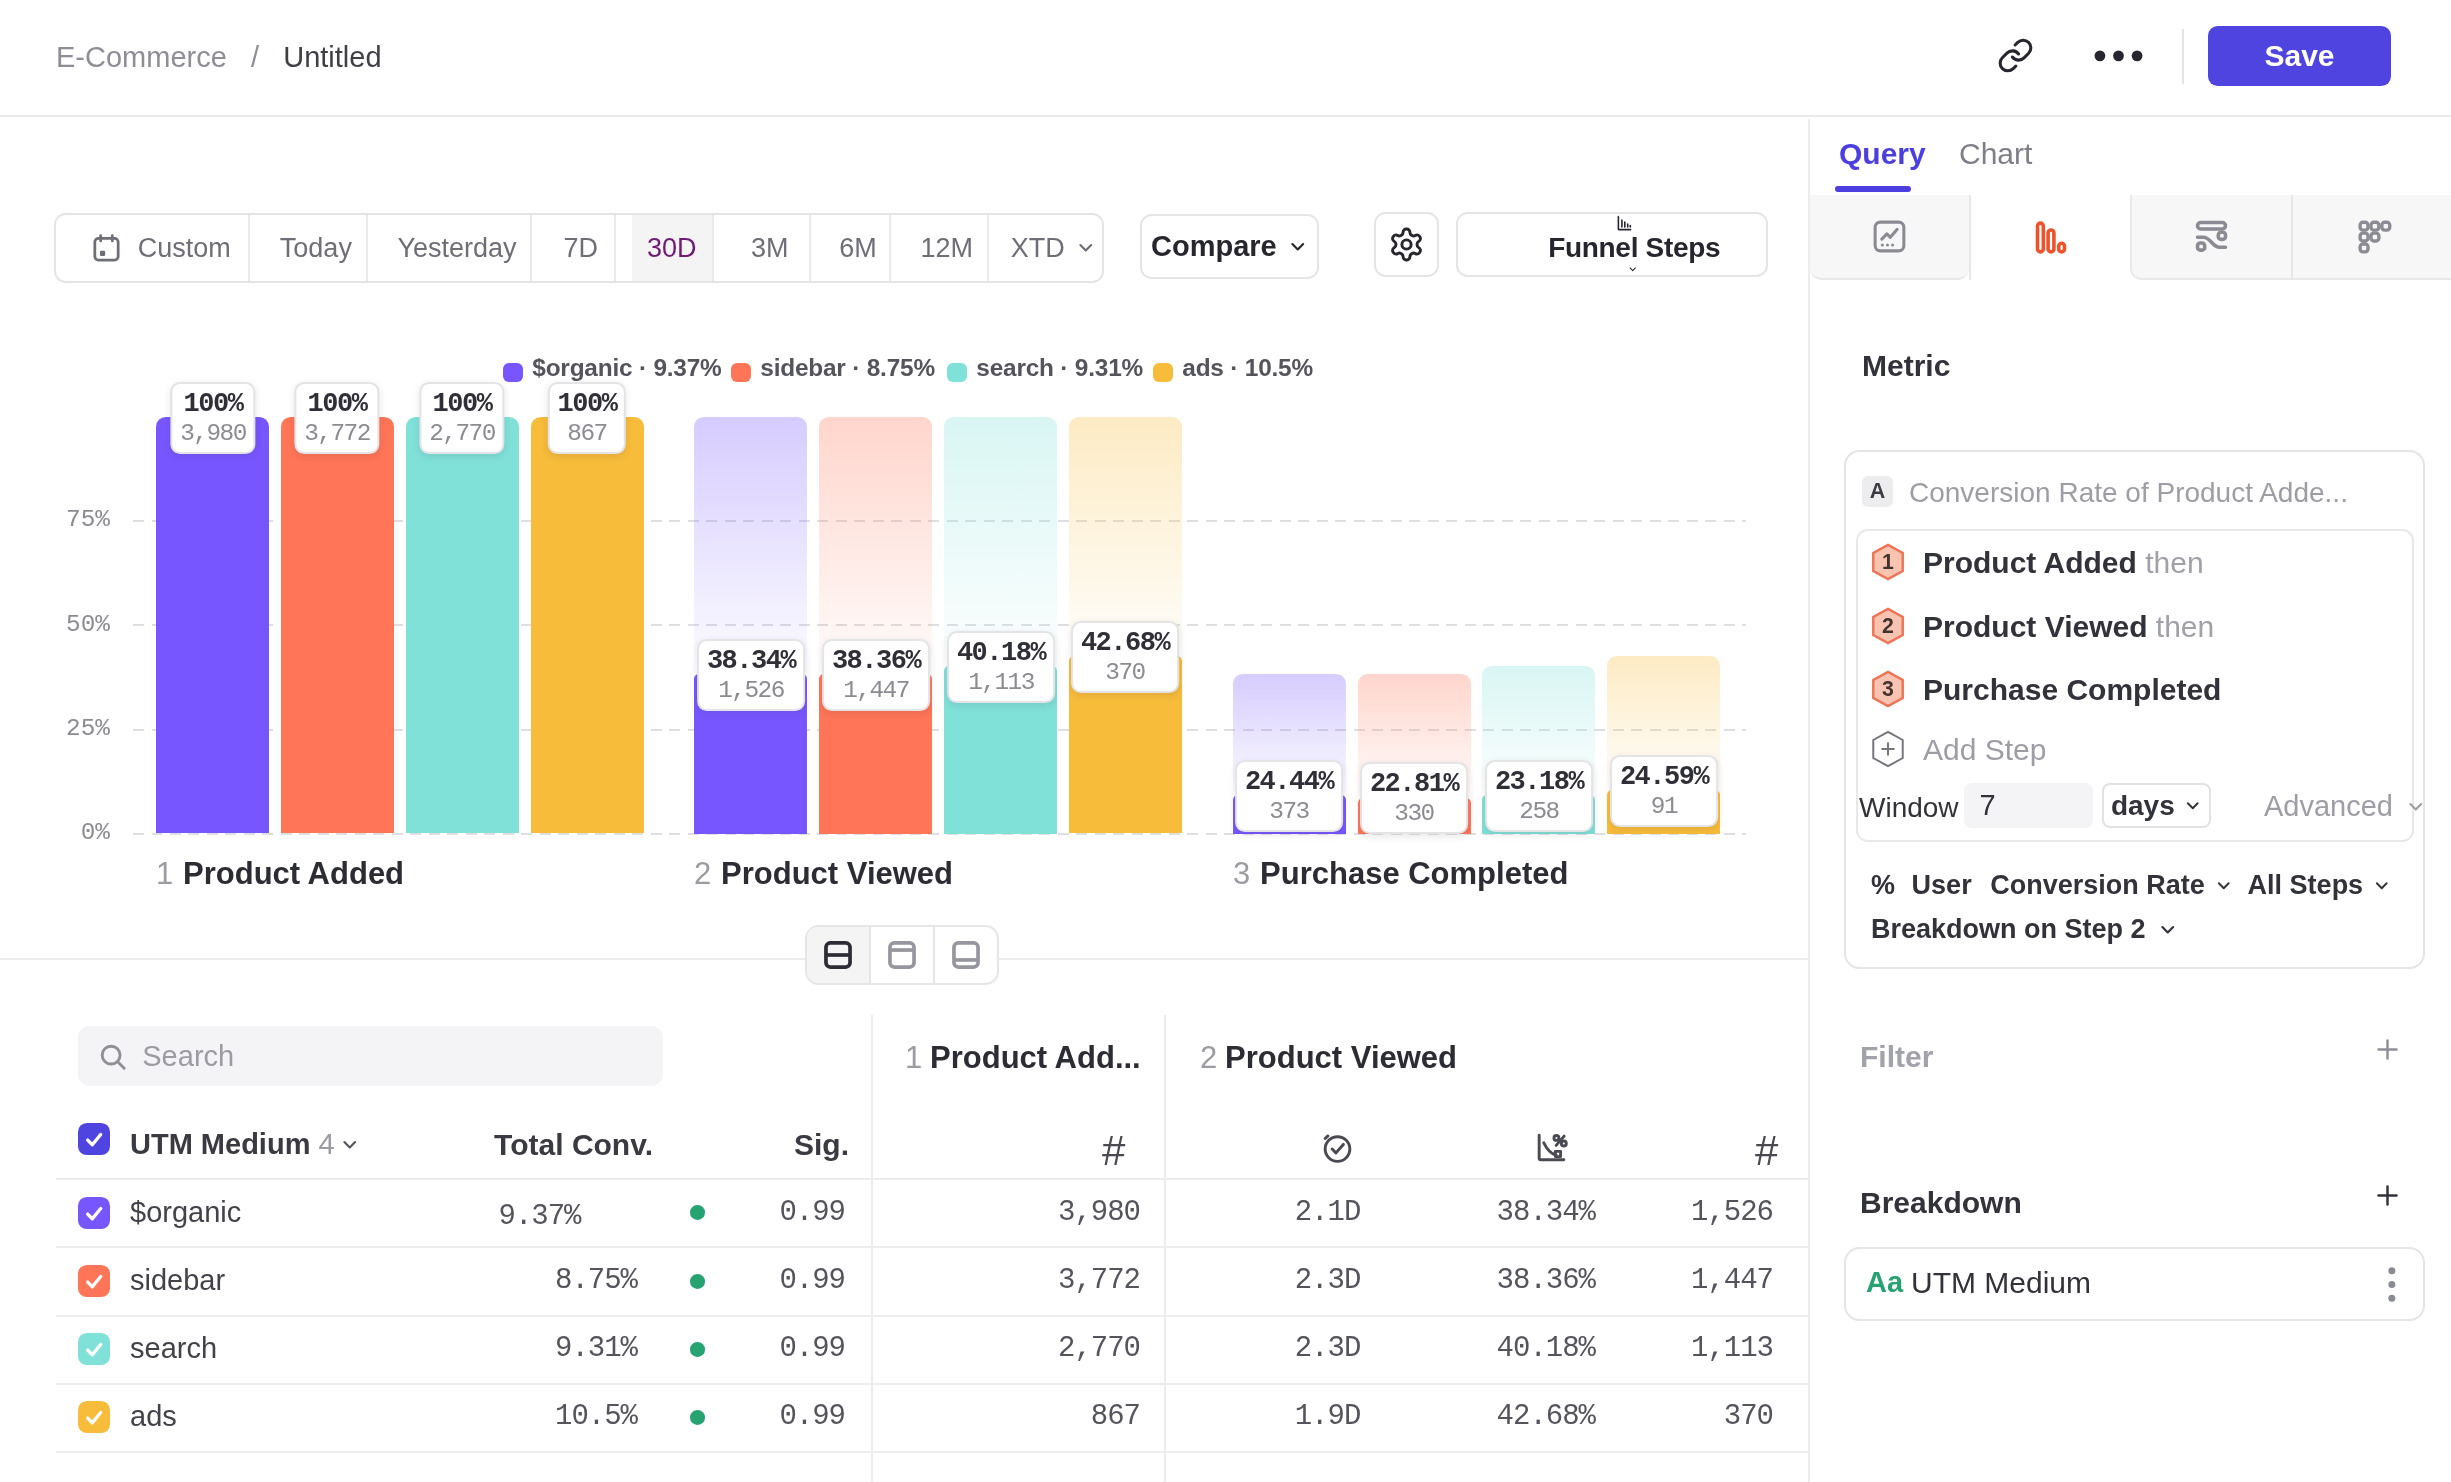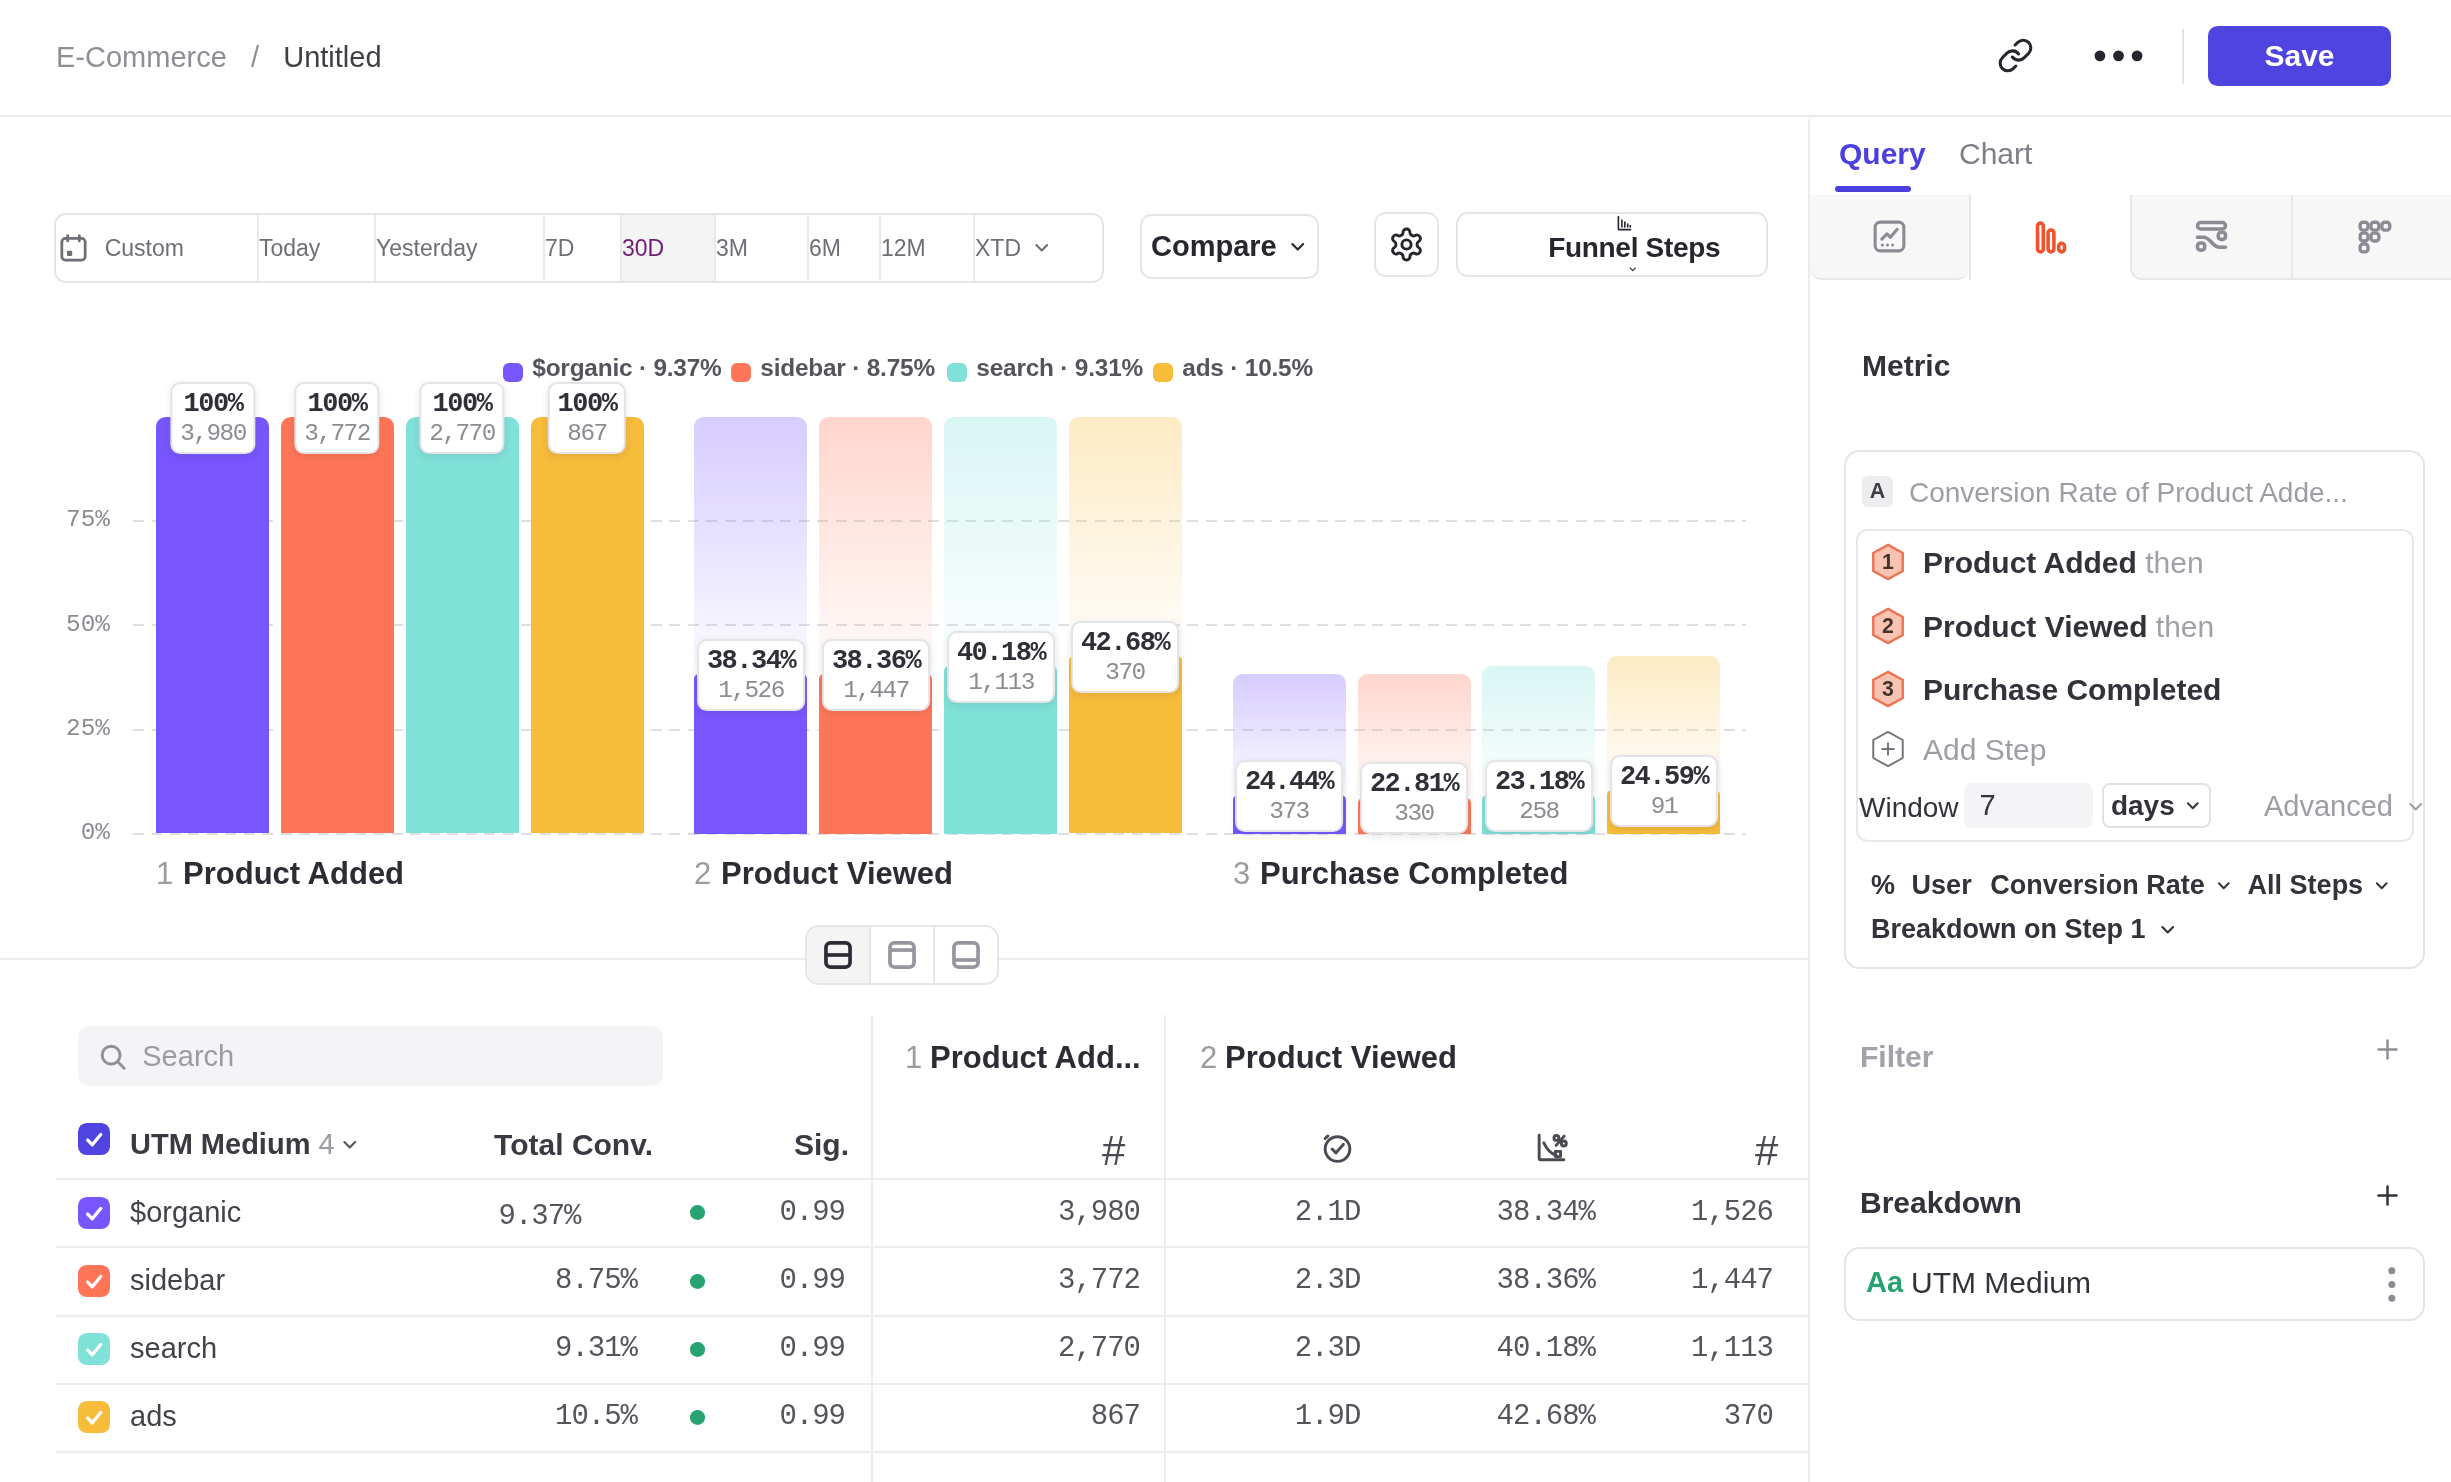--- a/index.html
+++ b/index.html
@@ -13,21 +13,21 @@
 
 #topbar { position:absolute; left:0; top:0; width:2452px; height:117px; border-bottom:2px solid #ebebed; background:#fff; }
 #crumb { position:absolute; left:56px; top:41px; font-size:29px; color:#8e8e96; }
 #crumb b { color:#3f3f46; font-weight:400; }
 #savebtn { position:absolute; left:2208px; top:26px; width:183px; height:60px; background:#4f44e0; border-radius:9.8px; color:#fff; font-size:30px; font-weight:700; text-align:center; line-height:60px; }
 #topvline { position:absolute; left:2182px; top:29px; width:2px; height:55px; background:#e4e4e8; }
 
 
 .btn { position:absolute; border:2px solid #e5e5e8; border-radius:11.7px; background:#fff; }
 #dategroup { left:54px; top:213px; width:1050px; height:70px; display:flex; }
-#dategroup .cell { height:100%; display:flex; align-items:center; justify-content:flex-start; border-right:2px solid #e9e9ec; color:#6e6e77; font-size:23px; }
+#dategroup .cell { height:100%; display:flex; align-items:center; justify-content:center; border-right:2px solid #e9e9ec; color:#6e6e77; font-size:27px;margin-left:16px; }
 #dategroup .cell:last-child { border-right:none; }
 #dategroup .sel { background:#f4f4f5; color:#701a75; font-weight:400; }
 #comparebtn { left:1140px; top:214px; width:179px; height:65px; }
 #gearbtn { left:1374px; top:212px; width:65px; height:65px; }
 #funnelbtn { left:1456px; top:212px; width:312px; height:65px;flex-direction:column; }
 .chev { display:inline-block; width:21.5px; height:21.5px; }
 
 
 .sw { width:19.5px; height:19.5px; border-radius:5.9px; display:inline-block; margin-right:9.8px; }
 .legend-item { display:flex; align-items:flex-end; font-size:24.4px; color:#54545d; font-weight:700; white-space:nowrap; letter-spacing:-0.2px;margin-top:32px; }
@@ -459,21 +459,21 @@
   <span style="font-size:27px;font-weight:700;color:#32323a;margin-left:18.5px">Conversion Rate</span>
   <svg class="chev" style="margin-left:8.8px;width:19.5px;height:19.5px" viewBox="0 0 24 24" fill="none" stroke="#32323a" stroke-width="2.4" stroke-linecap="round" stroke-linejoin="round">
         <polyline points="6 9 12 15 18 9"></polyline>
       </svg>
   <span style="font-size:27px;font-weight:700;color:#32323a;margin-left:14.6px">All Steps</span>
   <svg class="chev" style="margin-left:8.8px;width:19.5px;height:19.5px" viewBox="0 0 24 24" fill="none" stroke="#32323a" stroke-width="2.4" stroke-linecap="round" stroke-linejoin="round">
         <polyline points="6 9 12 15 18 9"></polyline>
       </svg>
 </div>
 <div class="abs row" style="left:1871px;top:914px;white-space:nowrap">
-  <span style="font-size:27px;font-weight:700;color:#32323a">Breakdown on Step 1</span>
+  <span style="font-size:27px;font-weight:700;color:#32323a">Breakdown on Step 2</span>
   <svg class="chev" style="margin-left:11.7px" viewBox="0 0 24 24" fill="none" stroke="#32323a" stroke-width="2.4" stroke-linecap="round" stroke-linejoin="round">
         <polyline points="6 9 12 15 18 9"></polyline>
       </svg>
 </div>
 
 <div class="sbh" style="left:1860px;top:1040px;color:#a2a2aa">Filter</div>
 <svg class="plus" style="left:2374px;top:1036px" width="27" height="27" viewBox="0 0 24 24" fill="none" stroke="#8f8f97" stroke-width="2.2" stroke-linecap="round">
       <line x1="12" y1="4" x2="12" y2="20"></line>
       <line x1="4" y1="12" x2="20" y2="12"></line>
     </svg>

